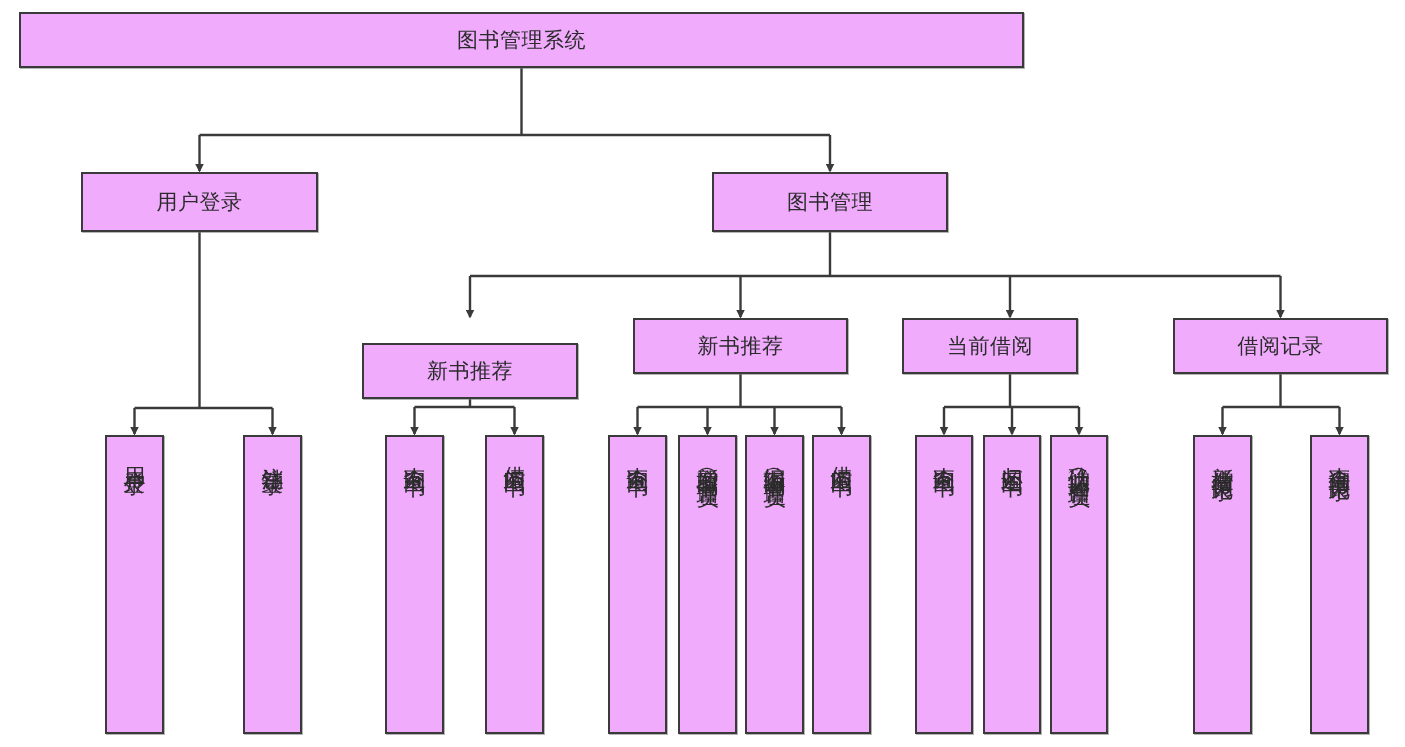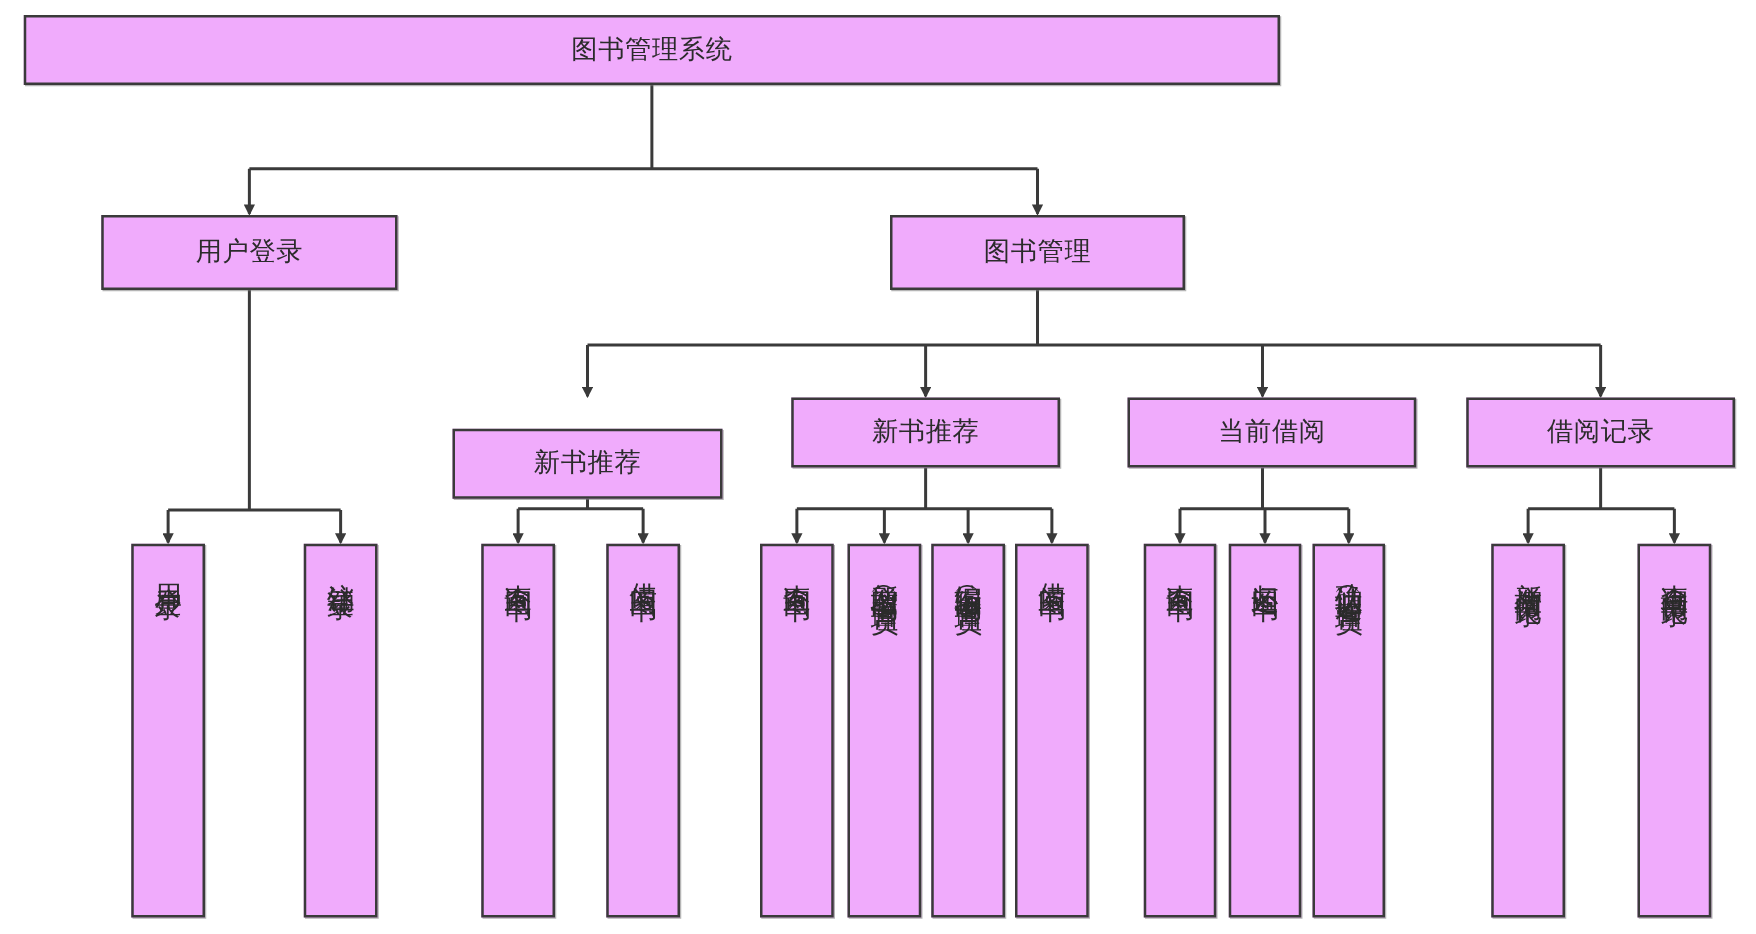--- a/index.html
+++ b/index.html
@@ -125,21 +125,21 @@
       </div>
       <div class="node-box" style="left: 712px; top: 172px; width: 236px; height: 60px; align-items: center;">
         <div class="node-label">图书管理</div>
       </div>
       <div class="node-box" style="left: 362px; top: 318px; width: 216px; height: 56px; margin-top: 25px;">
         <div class="node-label">新书推荐</div>
       </div>
       <div class="node-box" style="left: 633px; top: 318px; width: 215px; height: 56px;">
         <div class="node-label">新书推荐</div>
       </div>
-      <div class="node-box" style="left: 902px; top: 318px; width: 231px; height: 56px;">
+      <div class="node-box" style="left: 902px; top: 318px; width: 176px; height: 56px;">
         <div class="node-label">当前借阅</div>
       </div>
       <div class="node-box" style="left: 1173px; top: 318px; width: 215px; height: 56px;">
         <div class="node-label">借阅记录</div>
       </div>
       <div class="node-box vertical" style="left: 105px; top: 435px; width: 59px; height: 299px;">
         <div class="node-label">用户登录</div>
       </div>
       <div class="node-box vertical" style="left: 243px; top: 435px; width: 59px; height: 299px;">
         <div class="node-label">注销登录</div>

